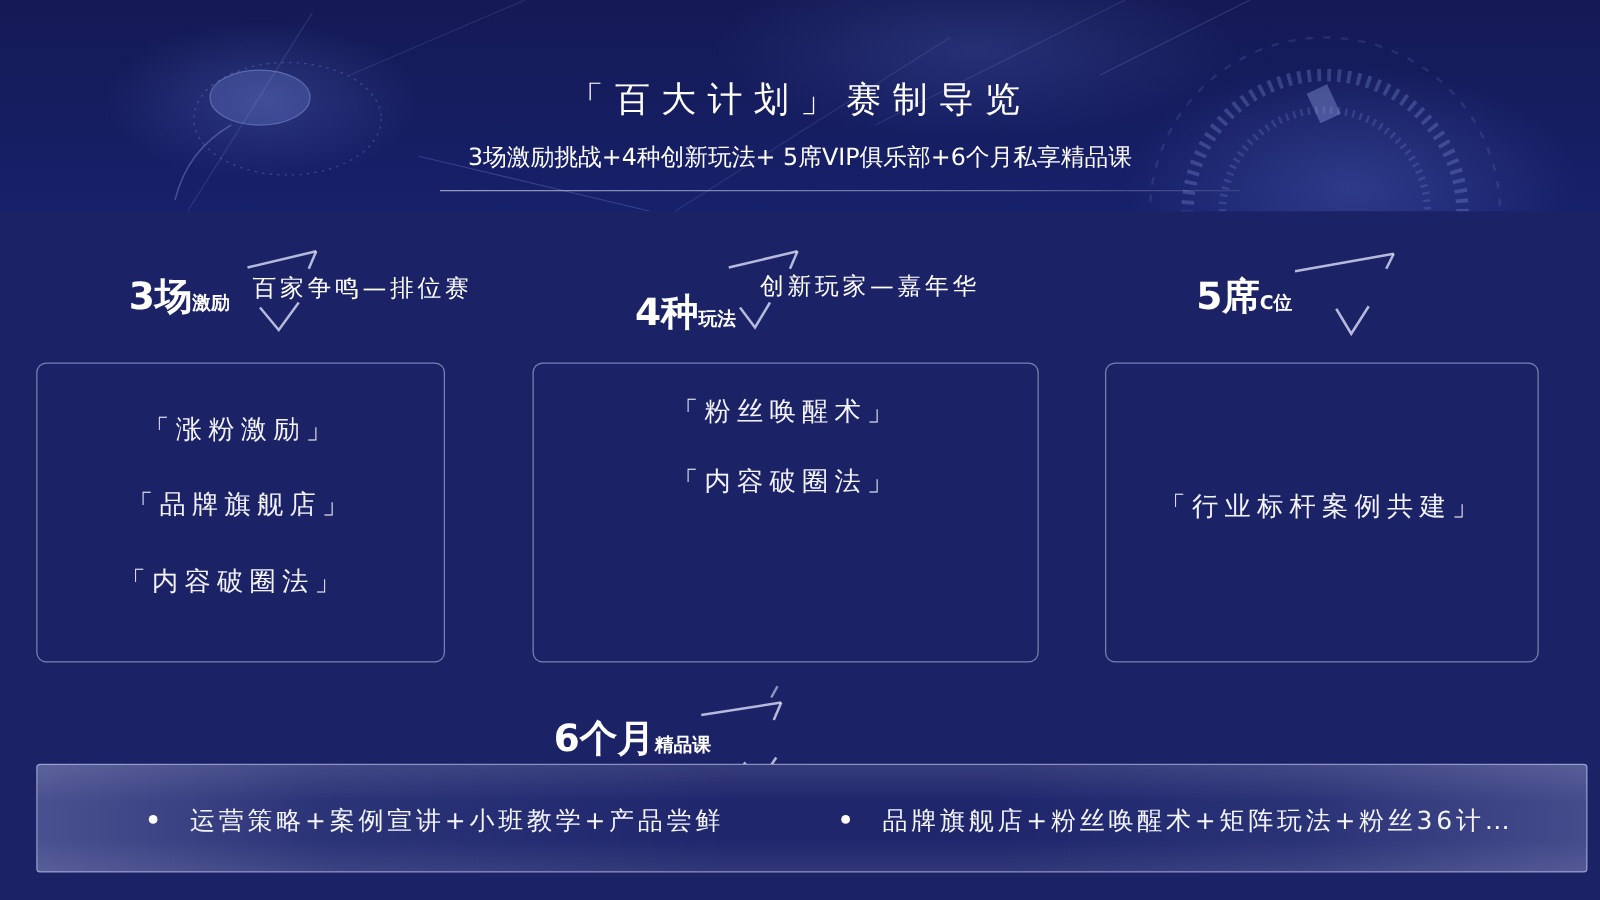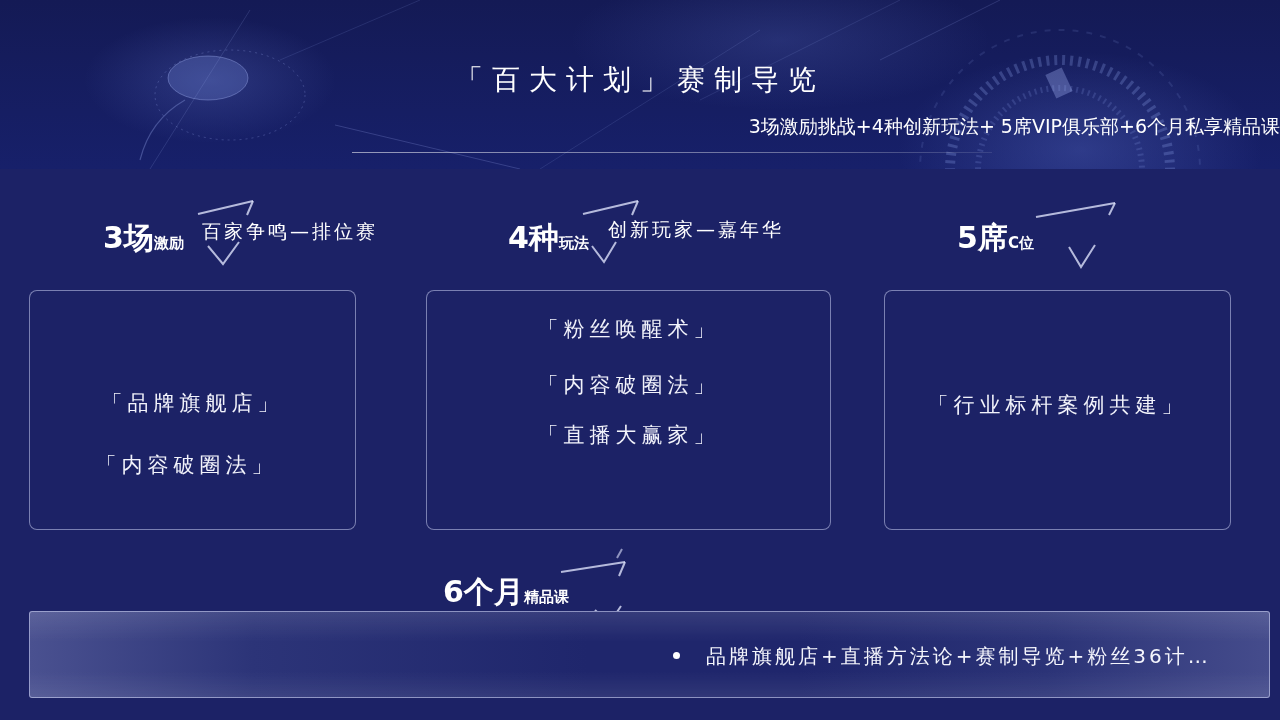--- a/index.html
+++ b/index.html
@@ -19,21 +19,21 @@
       linear-gradient(180deg, #141a55 0%, #17206a 100%);
     overflow: hidden;
   }
   .header-band svg { position: absolute; left: 0; top: 0; }
   .title {
     position: absolute; left: 0; width: 1280px; top: 52px; text-align: center;
     font-size: 28px; letter-spacing: 9px; font-weight: normal; color: #ffffff;
     line-height: 56px;
   }
   .subtitle {
-    position: absolute; left: 0; width: 1280px; top: 113px; text-align: right;
+    position: absolute; left: 0; width: 1280px; top: 113px; text-align: center;
     font-size: 19px; color: #ffffff; line-height: 26px; letter-spacing: 0px;
   }
   .title-rule {
     position: absolute; left: 352px; top: 152px; width: 640px; height: 1px;
     background: linear-gradient(90deg, rgba(255,255,255,0.55), rgba(255,255,255,0.35) 70%, rgba(255,255,255,0.1));
   }
 
   .section-head { position: absolute; height: 80px; }
   .section-head .big {
     position: absolute; font-weight: bold; font-size: 30px; line-height: 36px; white-space: nowrap;
@@ -107,21 +107,21 @@
   </div>
   <svg width="70" height="75" viewBox="0 0 70 75" style="left:95px; top:3px;">
     <polyline points="3,16 58,3" fill="none" stroke="rgba(220,225,250,0.8)" stroke-width="2"></polyline>
     <polyline points="58,3 52,17" fill="none" stroke="rgba(220,225,250,0.8)" stroke-width="2"></polyline>
     <polyline points="13,48 28,66 44,44" fill="none" stroke="rgba(220,225,250,0.8)" stroke-width="2"></polyline>
   </svg>
   <div class="tag" style="left:102px; top:23px;">百家争鸣—排位赛</div>
 </div>
 
 <div class="section-head" style="left:508px; top:195px; width:290px;">
-  <div class="big" style="left:0px; top:25px;">
+  <div class="big" style="left:0px; top:38px;">
     <span>4种</span><span class="small">玩法</span>
   </div>
   <svg width="70" height="75" viewBox="0 0 70 75" style="left:72px; top:3px;">
     <polyline points="3,16 58,3" fill="none" stroke="rgba(220,225,250,0.8)" stroke-width="2"></polyline>
     <polyline points="58,3 52,17" fill="none" stroke="rgba(220,225,250,0.8)" stroke-width="2"></polyline>
     <polyline points="38,48 50,64 62,44" fill="none" stroke="rgba(220,225,250,0.8)" stroke-width="2" transform="translate(-26,0)"></polyline>
   </svg>
   <div class="tag" style="left:100px; top:21px;">创新玩家—嘉年华</div>
 </div>
 
@@ -130,43 +130,46 @@
     <span>5席</span><span class="small">C位</span>
   </div>
   <svg width="90" height="80" viewBox="0 0 90 80" style="left:76px; top:2px;">
     <polyline points="3,20 82,6" fill="none" stroke="rgba(220,225,250,0.8)" stroke-width="2"></polyline>
     <polyline points="82,6 76,18" fill="none" stroke="rgba(220,225,250,0.8)" stroke-width="2"></polyline>
     <polyline points="40,50 52,70 66,48" fill="none" stroke="rgba(220,225,250,0.8)" stroke-width="2" transform="translate(-4,0)"></polyline>
   </svg>
 </div>
 
 <div class="card" style="left:29px; top:290px; width:327px; height:240px;">
+  <div class="card-item" style="top:38px;">「涨粉激励」</div>
   <div class="card-item" style="top:98px;">「品牌旗舰店」</div>
   <div class="card-item" style="top:160px; left:-6px;">「内容破圈法」</div>
 </div>
 
 <div class="card" style="left:426px; top:290px; width:405px; height:240px;">
   <div class="card-item" style="top:80px;">「内容破圈法」</div>
   <div class="card-item" style="top:24px;">「粉丝唤醒术」</div>
-  <div class="card-item" style="top:130px;">「直播大赢家」</div>
 </div>
 
 <div class="card" style="left:884px; top:290px; width:347px; height:240px;">
   <div class="card-item" style="top:100px;">「行业标杆案例共建」</div>
 </div>
 
 <div class="section-head" style="left:443px; top:548px; width:330px;">
   <div class="big" style="left:0px; top:26px;">
     <span>6个月</span><span class="small">精品课</span>
   </div>
   <svg width="100" height="80" viewBox="0 0 100 80" style="left:116px; top:0px;">
     <polyline points="2,24 66,14" fill="none" stroke="rgba(220,225,250,0.8)" stroke-width="2"></polyline>
     <polyline points="66,14 60,28" fill="none" stroke="rgba(220,225,250,0.8)" stroke-width="2"></polyline>
     <line x1="58" y1="10" x2="63" y2="1" stroke="rgba(220,225,250,0.6)" stroke-width="2"></line>
     <polyline points="36,62 50,76 62,58" fill="none" stroke="rgba(220,225,250,0.8)" stroke-width="2"></polyline>
   </svg>
 </div>
 
 <div class="bottom-bar">
+  <div class="bullet-item" style="left:89px;">
+    <span class="bullet-dot"></span><span>运营策略+案例宣讲+小班教学+产品尝鲜</span>
+  </div>
   <div class="bullet-item" style="left:643px;">
-    <span class="bullet-dot"></span><span>品牌旗舰店+直播方法论+赛制导览+粉丝36计…</span>
+    <span class="bullet-dot"></span><span>品牌旗舰店+粉丝唤醒术+矩阵玩法+粉丝36计…</span>
   </div>
 </div>
 
 </body></html>

